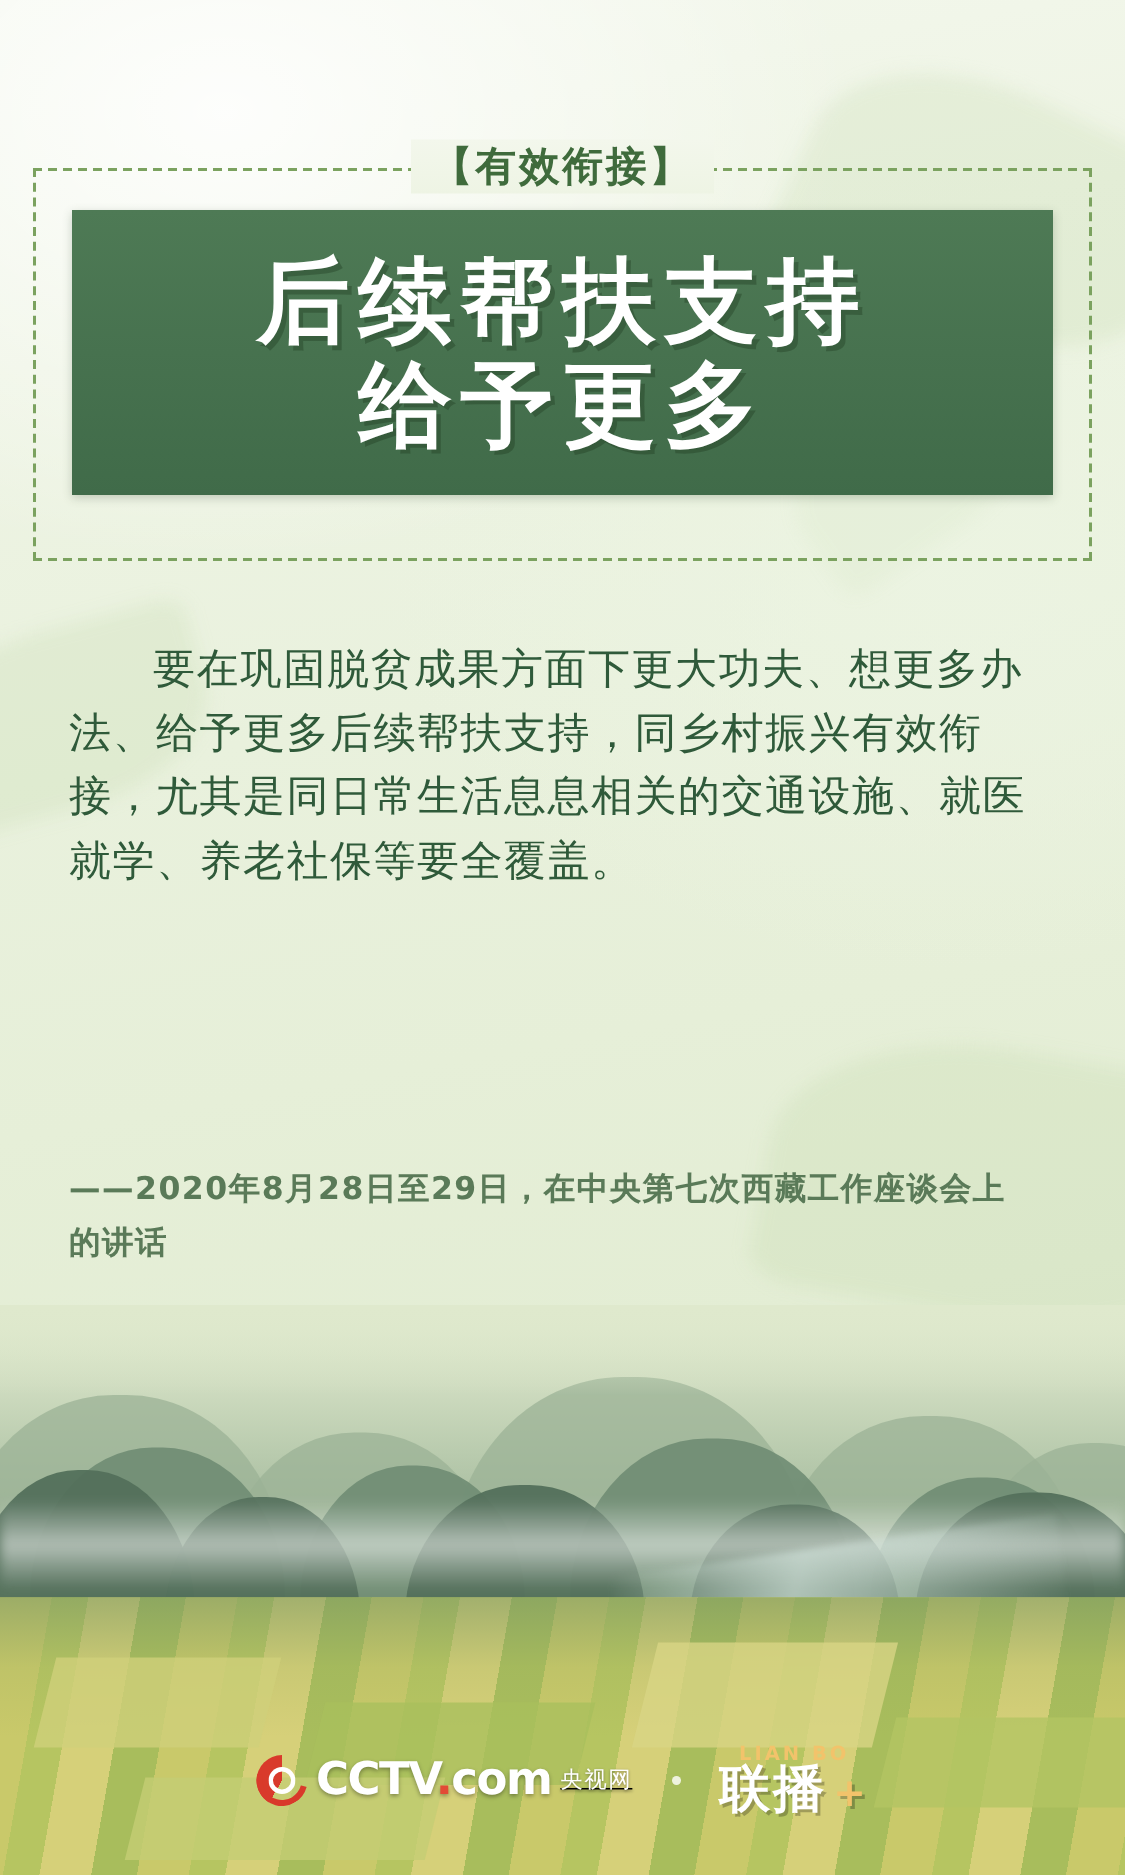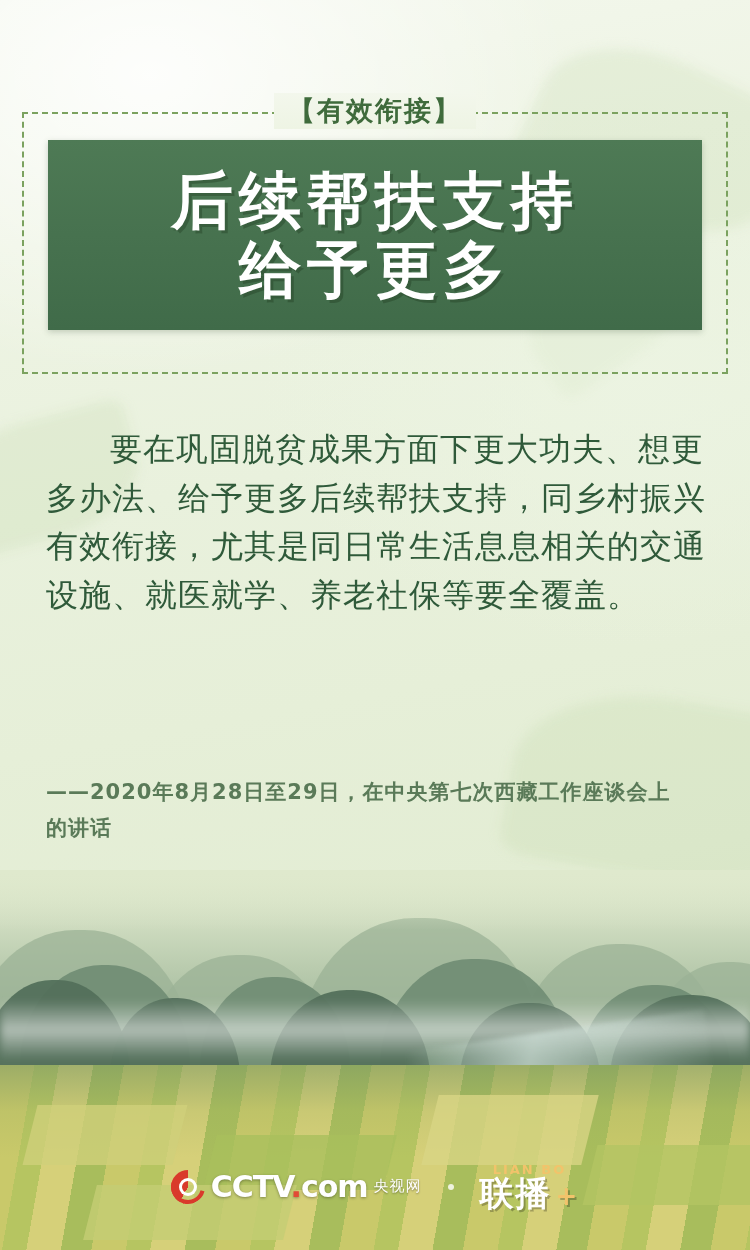--- a/index.html
+++ b/index.html
@@ -92,21 +92,21 @@
     white-space: nowrap;
   }
 
   
   .body-text {
     position: absolute;
     top: 425px;
     left: 46px;
     width: 664px;
     color: #2f5a3a;
-    font-size: 32px;
+    font-size: 28px;
     line-height: 1.52;
     letter-spacing: 1px;
     text-indent: 2em;
     font-family: "DejaVu Serif", "Liberation Serif", serif;
     font-weight: 500;
   }
 
   .source {
     position: absolute;
     top: 775px;
@@ -258,20 +258,21 @@
     letter-spacing: -1px;
     font-family: "DejaVu Sans", "Liberation Sans", sans-serif;
     text-shadow: 0 1px 3px rgba(0,0,0,.35);
   }
   .cctv-text .dot { color: #e24a36; }
   .cctv-sub {
     display: flex;
     flex-direction: column;
     justify-content: center;
     line-height: 1.05;
+    text-decoration: underline;
   }
   .cctv-sub .cn {
     color: #ffffff;
     font-size: 15px;
     letter-spacing: 1px;
     font-family: "DejaVu Sans", "Liberation Sans", sans-serif;
     text-shadow: 0 1px 2px rgba(0,0,0,.4);
   }
   .divider-dot {
     width: 6px; height: 6px; border-radius: 50%;

